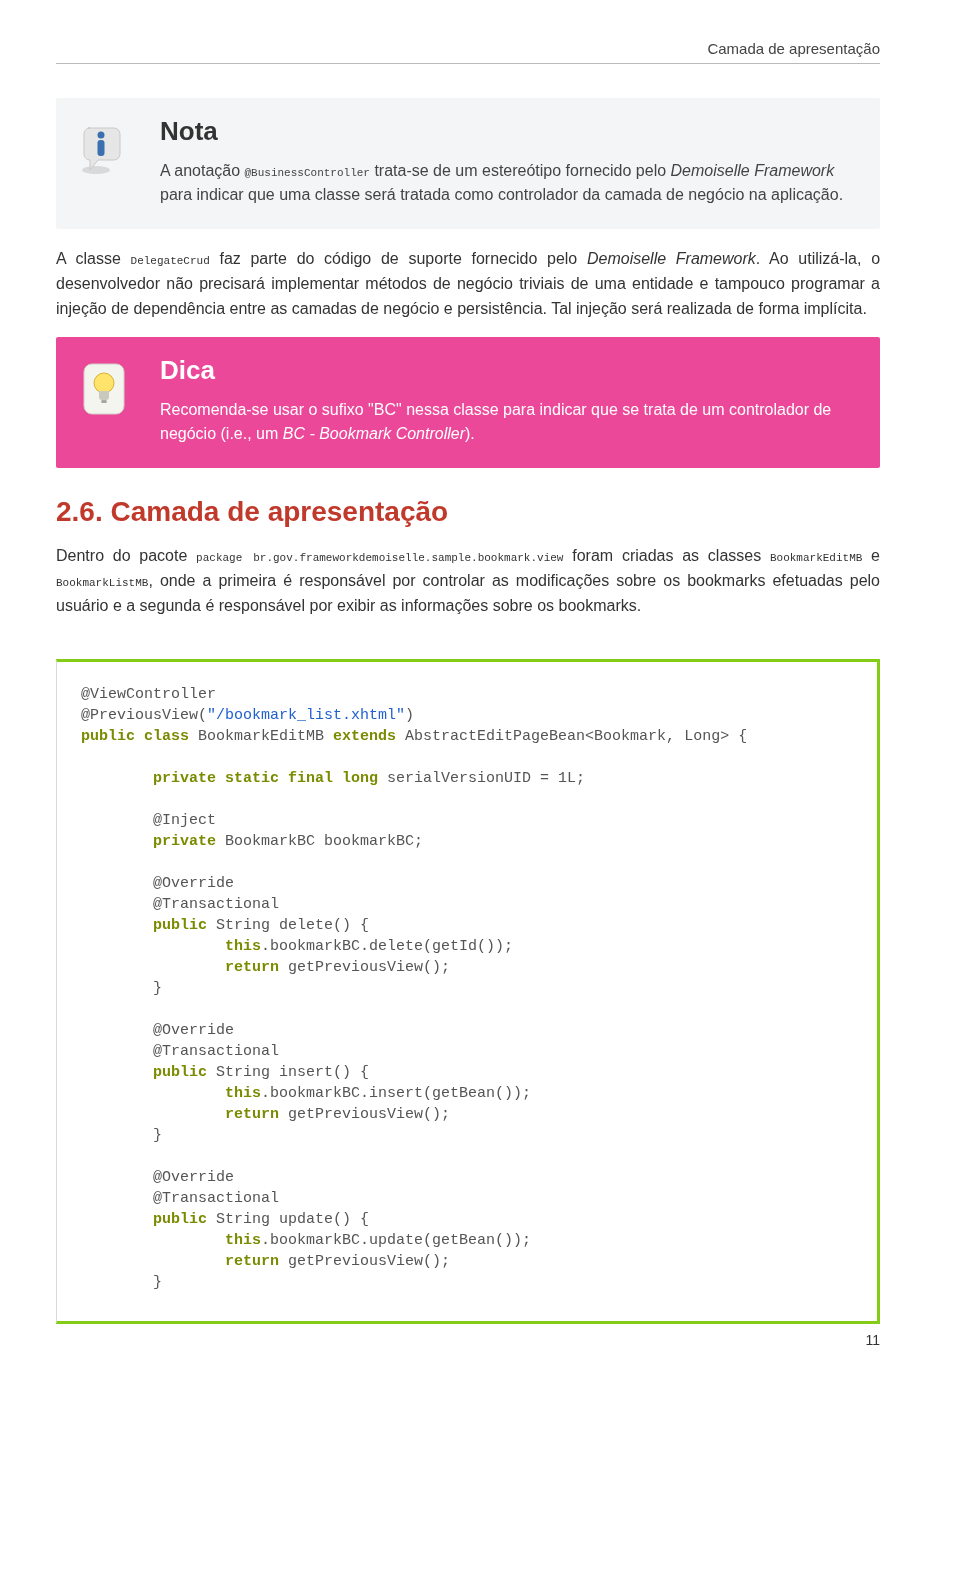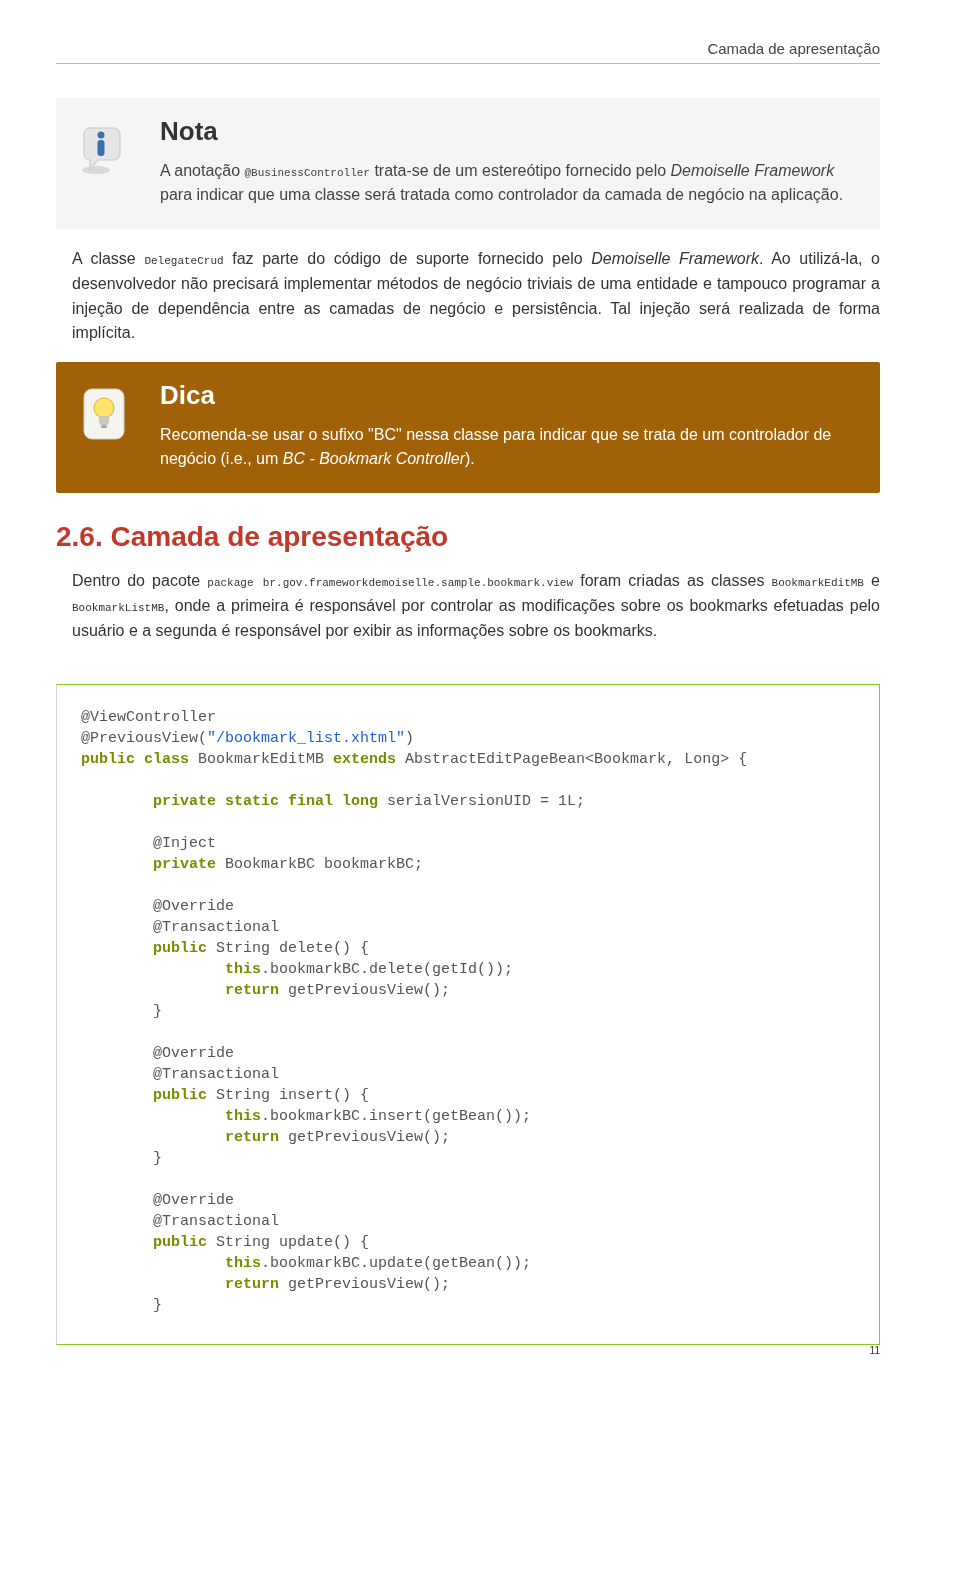--- a/index.html
+++ b/index.html
@@ -31,21 +31,21 @@
     border-radius: 2px;
     margin-bottom: 18px;
     align-items: flex-start;
     gap: 16px;
   }
   .callout.note {
     background: #f4f5f6;
     color: #333;
   }
   .callout.tip {
-    background: #a16207;
+    background: #ec4899;
     color: #fff;
   }
   .callout-icon {
     flex: 0 0 60px;
     width: 60px;
     height: 64px;
     display: flex;
     align-items: flex-start;
     justify-content: center;
     padding-top: 4px;
@@ -63,55 +63,55 @@
   .callout-text {
     font-size: 16px;
     line-height: 1.5;
     margin: 0;
   }
   .callout.note .callout-text { color: #444; }
   .para {
     font-size: 16px;
     line-height: 1.55;
     color: #333;
-    margin: 0 0 16px 16px;
+    margin: 0 0 16px 0;
     text-align: justify;
   }
   code.inline, span.mono {
     font-family: "Courier New", Courier, monospace;
     font-size: 11px;
   }
   .italic { font-style: italic; }
   h2.section {
     font-size: 28px;
     color: #c0392b;
     font-weight: bold;
     margin: 28px 0 16px 0;
   }
   .codeblock {
-    border: 1px solid #84cc16;
+    border: 3px solid #84cc16;
     border-left: 1px solid #d9d9d9;
     padding: 22px 24px 28px 24px;
     margin-top: 40px;
     font-family: "Courier New", Courier, monospace;
     font-size: 15px;
     line-height: 1.4;
     white-space: pre;
     overflow: hidden;
     background: #fff;
     color: #555;
   }
   .tok-annot { color: #555; }
   .tok-kw    { color: #7a8b00; font-weight: bold; }
   .tok-str   { color: #2060d0; }
   .page-num {
     text-align: right;
-    font-size: 10px;
+    font-size: 14px;
     color: #333;
-    margin-top: 0;
+    margin-top: 8px;
   }
 </style>
 </head>
 <body>
 
 <div class="page">
 
   <div class="running-header">Camada de apresentação</div>
   <hr class="hr-thin">
 

